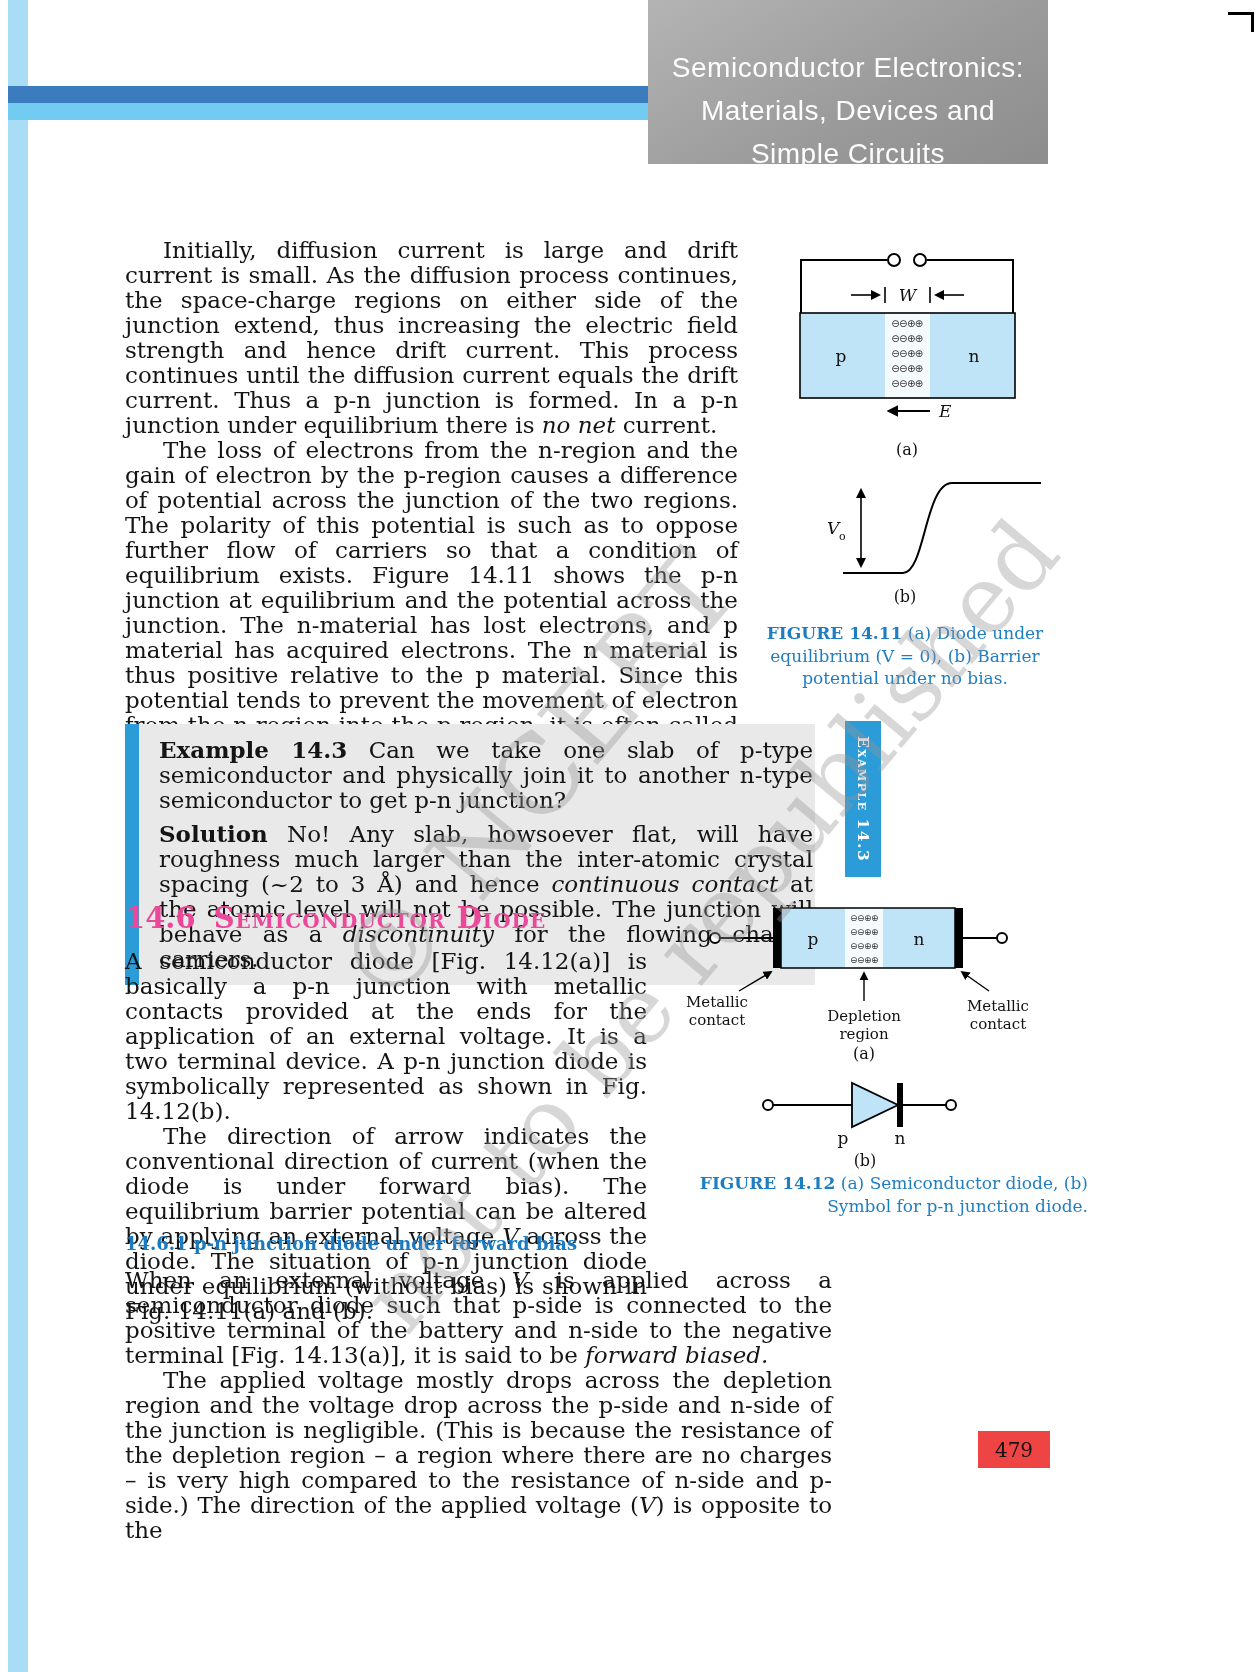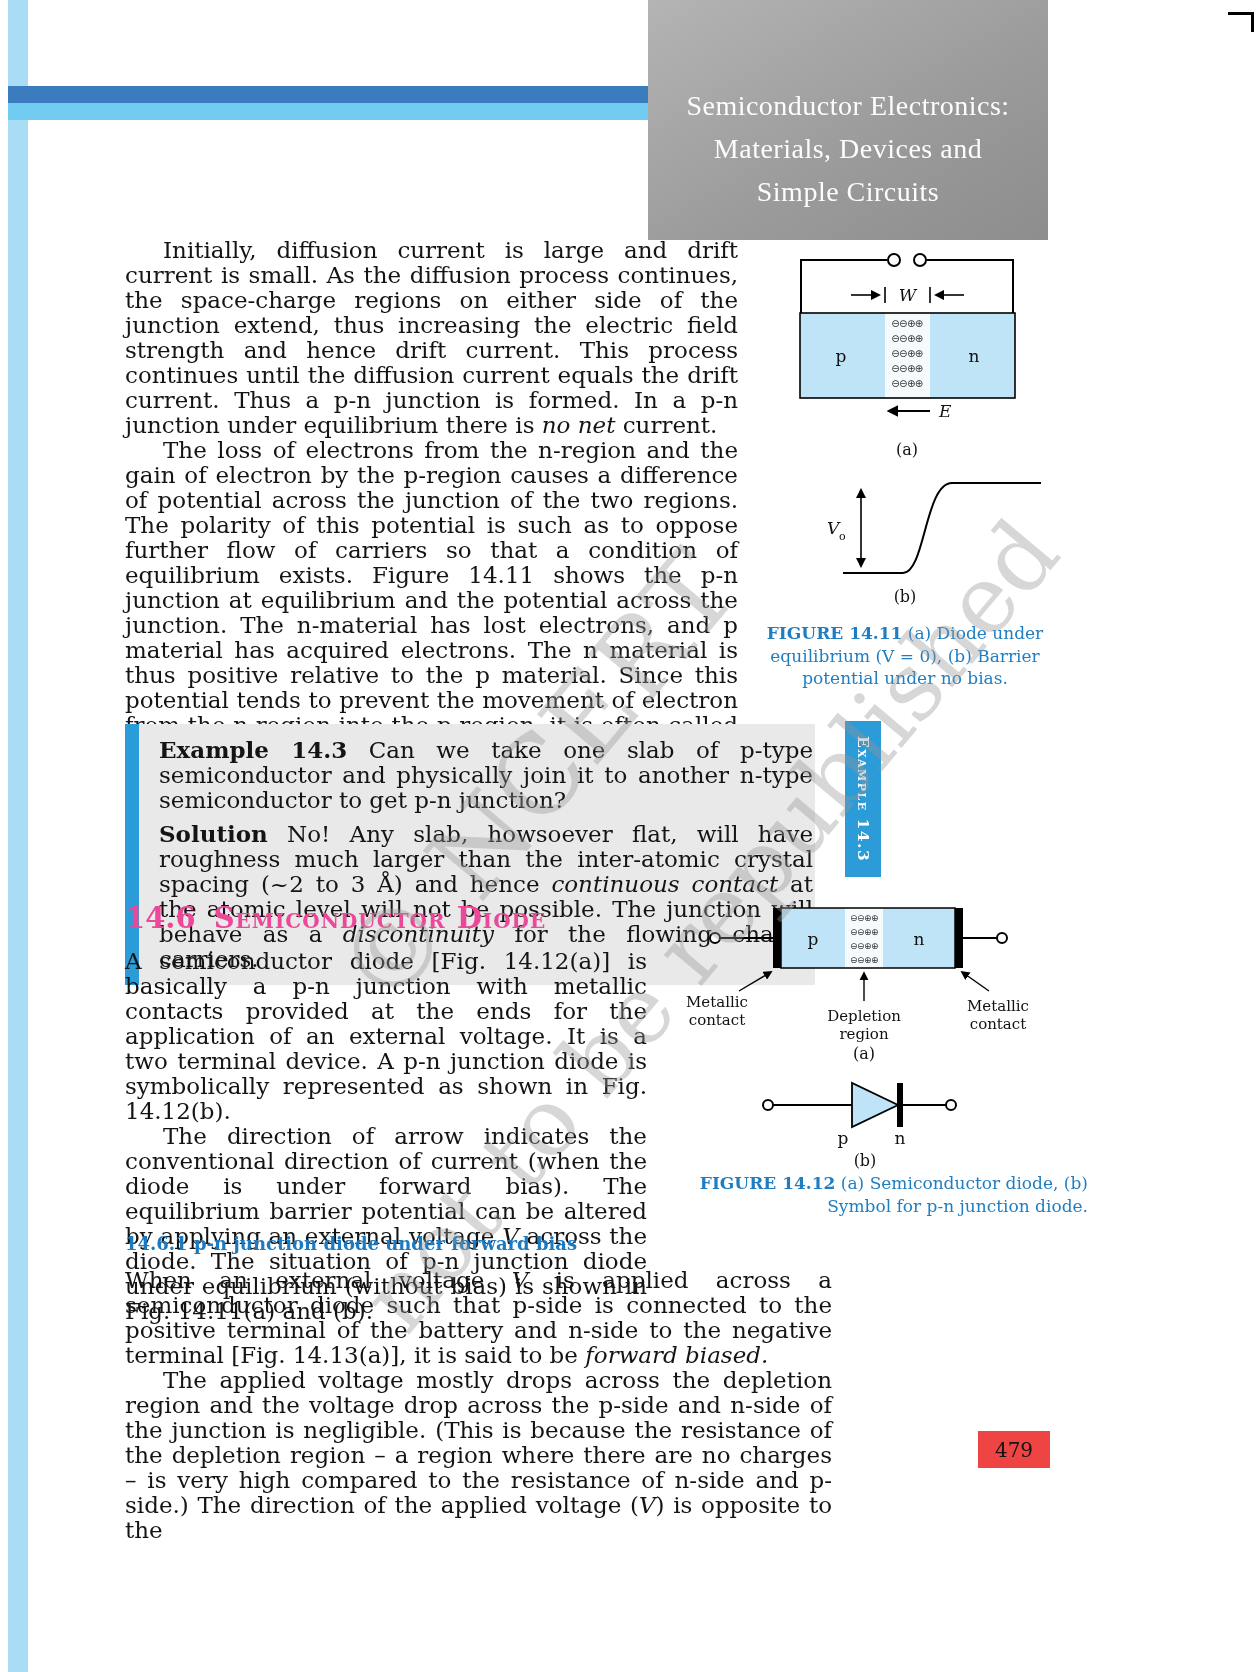--- a/index.html
+++ b/index.html
@@ -6,24 +6,24 @@
   .page { position:relative; width:1256px; height:1672px; background:#fff;
           font-family:"DejaVu Serif", serif; color:#141414; overflow:hidden; }
   .abs { position:absolute; }
 
   .side-strip { left:8px; top:0; width:20px; height:1672px; background:#a9ddf5; }
   .bar-dark  { left:8px; top:86px;  width:640px; height:17px; background:#3a7cbe; }
   .bar-light { left:8px; top:103px; width:640px; height:17px; background:#72cbf0; }
   .crop-h { left:1228px; top:12px; width:26px; height:3px; background:#000; }
   .crop-v { left:1251px; top:12px; width:3px; height:20px; background:#000; }
 
-  .header-box { left:648px; top:0; width:400px; height:240px; box-sizing:border-box;
+  .header-box { left:648px; top:0; width:400px; height:164px; box-sizing:border-box;
                 background:linear-gradient(150deg,#b4b4b4 0%,#9a9a9a 60%,#8d8d8d 100%);
-                color:#fdfdfd; font-family:Liberation Serif, serif;
-                text-align:center; padding-top:84px; }
+                color:#fdfdfd; font-family:Liberation Sans, sans-serif;
+                text-align:center; padding-top:46px; }
   .header-box div { font-size:28px; line-height:43px; letter-spacing:0.5px; }
 
   .para { margin:0; font-size:23px; line-height:25px; text-align:justify; }
   .indent { text-indent:38px; }
   em { font-style:italic; }
   strong { font-weight:bold; }
 
   .sec-head { margin:0 0 14px 0; font-size:29px; font-weight:bold; color:#ec4899; }
   .sec-head .sc { font-variant:small-caps; margin-left:18px; letter-spacing:1px; }
   .sub-head { margin:0 0 14px 0; font-size:18px; font-weight:bold; color:#1c7ac1; }

